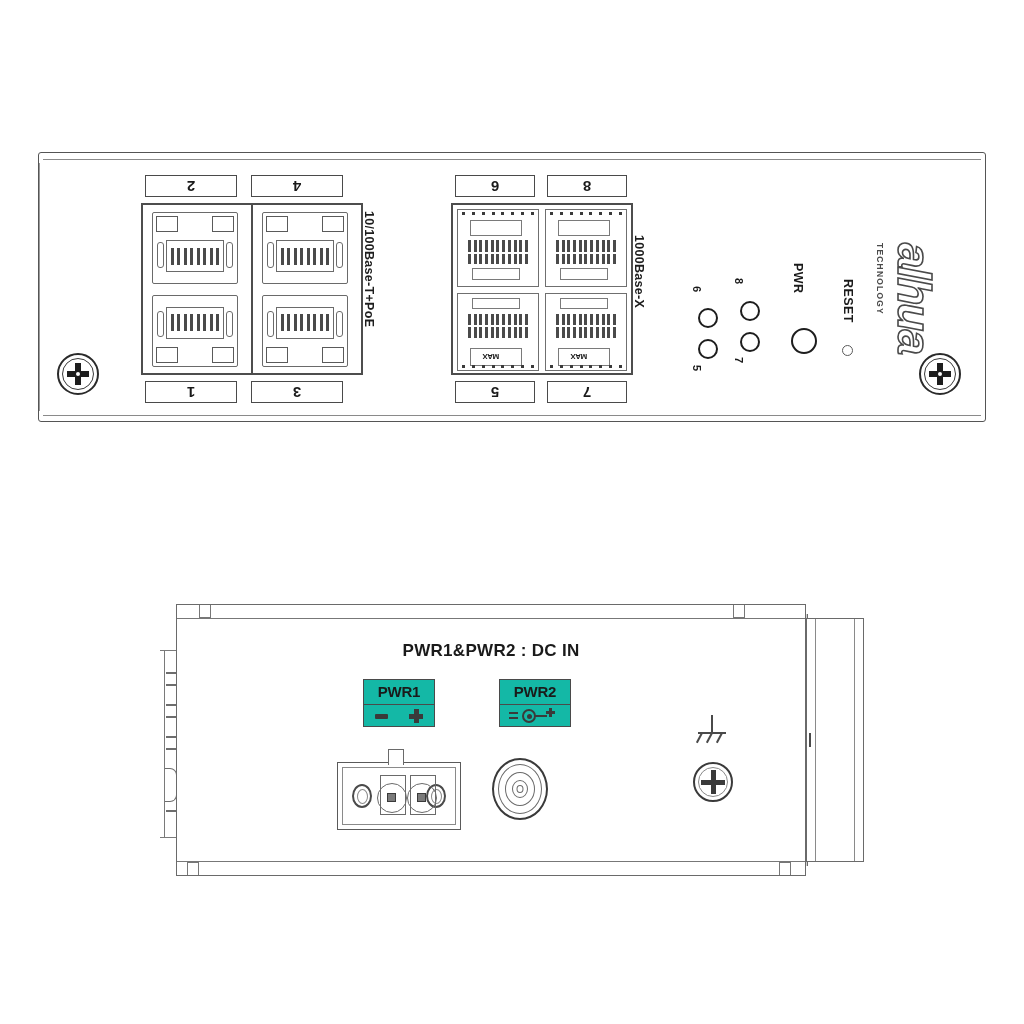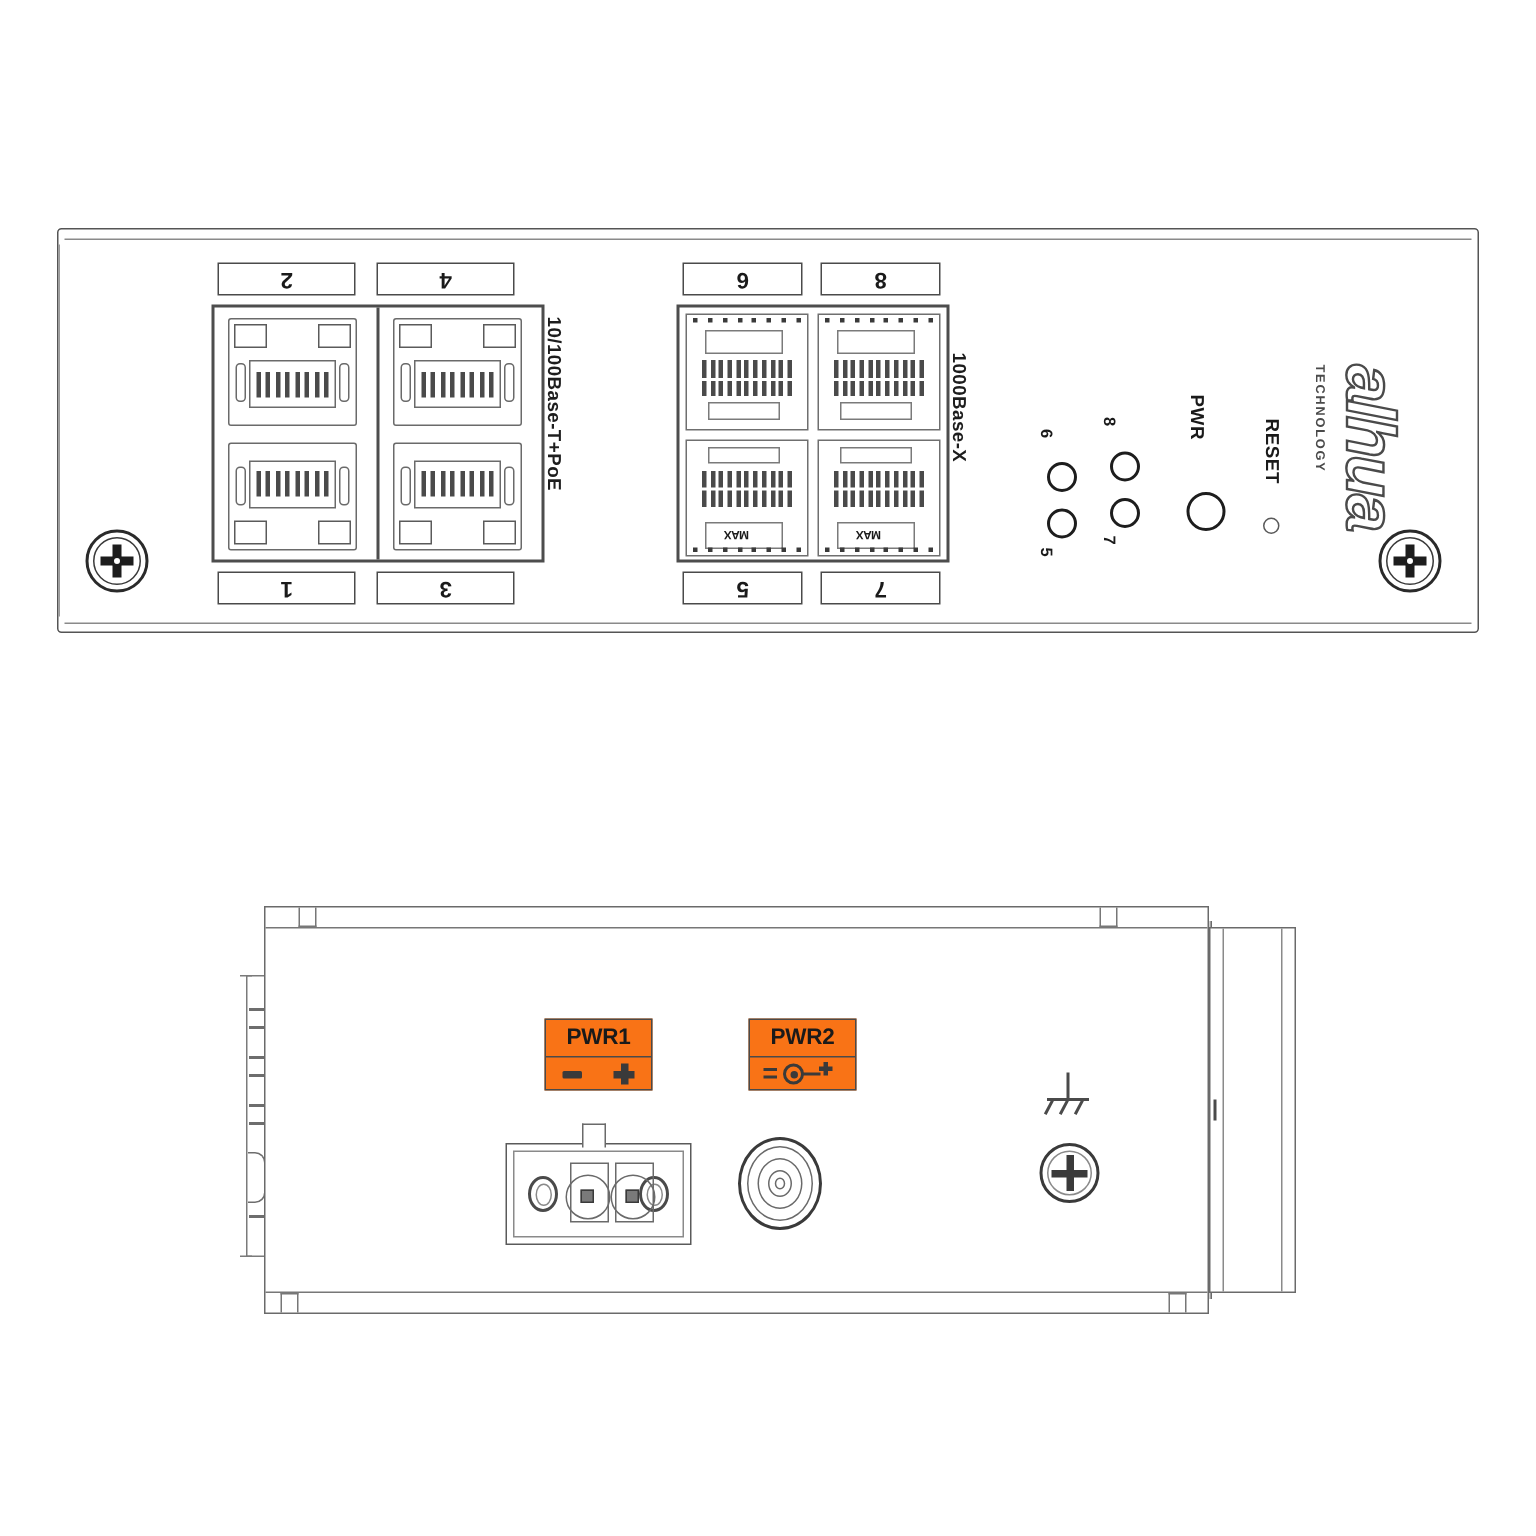--- a/index.html
+++ b/index.html
@@ -453,21 +453,21 @@
     color: #1a1a1a;
     letter-spacing: 0.3px;
   }
 
   .pwr-plate {
     position: absolute;
     width: 72px;
     height: 48px;
     border: 1.6px solid #4a4a4a;
     box-sizing: border-box;
-    background: #f97316;
+    background: #14b8a6;
   }
   .pwr-plate .pp-title {
     position: absolute;
     left: 0; right: 0; top: 3px;
     text-align: center;
     font-size: 15px;
     font-weight: bold;
     color: #1a1a1a;
     letter-spacing: -0.2px;
   }
@@ -991,20 +991,21 @@
   </div>
 
   <div id="bottom-panel">
     <div id="bottom-panel-top-rail"></div>
     <div id="bottom-panel-bot-rail"></div>
     <div class="rail-notch" style="left:22px; top:0px;"></div>
     <div class="rail-notch" style="right:60px; top:0px;"></div>
     <div class="rail-notch bot" style="left:10px; bottom:0px;"></div>
     <div class="rail-notch bot" style="right:14px; bottom:0px;"></div>
 
+    <div id="dcin-title">PWR1&amp;PWR2 : DC IN</div>
 
     <div class="pwr-plate" style="left:186px; top:74px;">
       <div class="pp-title">PWR1</div>
       <div class="pp-rule"></div>
       <div class="pp-syms">
         <span class="sym-minus"></span>
         <span class="sym-plus"></span>
       </div>
     </div>
 

